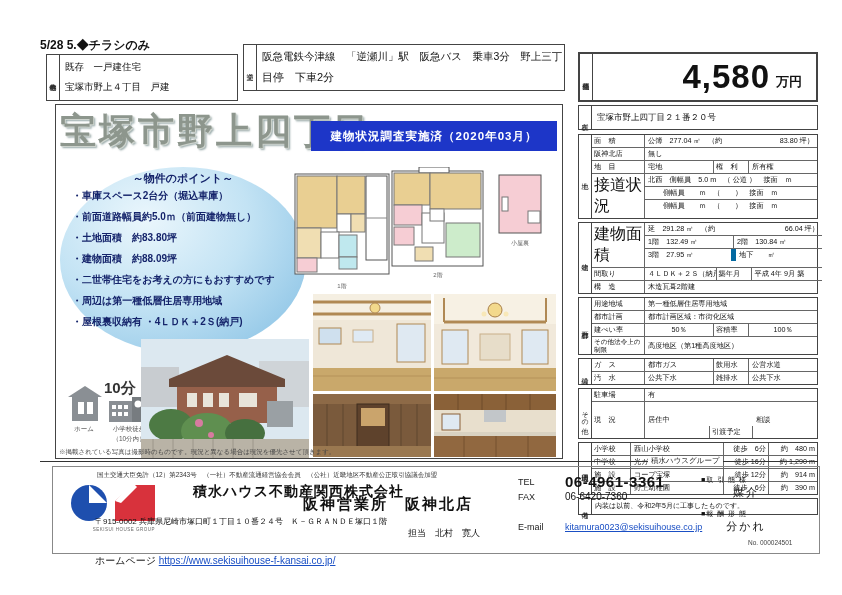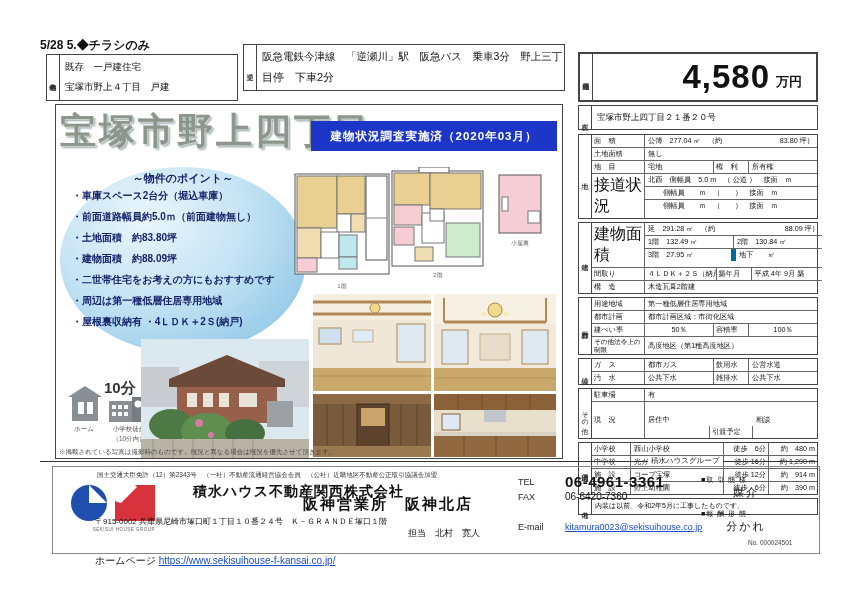--- a/index.html
+++ b/index.html
@@ -275,21 +275,21 @@
 
     <div class="sec">
       <div class="vlabel">土地</div>
       <div class="sec-body">
         <div class="srow">
             <div class="cl">面　積</div>
           <div class="cv">公簿　277.04 ㎡　（約</div>
           <div class="cv cv-r" style="flex:0 0 52px;">83.80 坪）</div>
           </div>
         <div class="srow">
-            <div class="cl">土地面積</div>
+            <div class="cl">阪神北店</div>
           <div class="cv">無し</div>
           </div>
         <div class="srow">
             <div class="cl">地　目</div>
           <div class="cv">宅地</div>
           <div class="cl2">権　利</div>
           <div class="cv">所有権</div>
           </div>
         <div class="rowgrp">
             <div class="cl">接道状況</div>
@@ -309,21 +309,21 @@
     </div>
 
     <div class="sec">
       <div class="vlabel">建物</div>
       <div class="sec-body">
         <div class="rowgrp">
             <div class="cl">建物面積</div>
           <div class="subcol">
             <div class="srow">
                 <div class="cv">延　291.28 ㎡　（約</div>
-              <div class="cv cv-r" style="flex:0 0 52px;">88.09 坪）</div>
+              <div class="cv cv-r" style="flex:0 0 52px;">66.04 坪）</div>
               </div>
             <div class="srow">
                 <div class="cv">1階　132.49 ㎡</div>
               <div class="cv" style="border-left:1px solid #666;">2階　130.84 ㎡</div>
               </div>
             <div class="srow">
                 <div class="cv">3階　27.95 ㎡</div>
               <div class="cv" style="border-left:5px solid #0369a1;">地下　　㎡</div>
               </div>
           </div>

